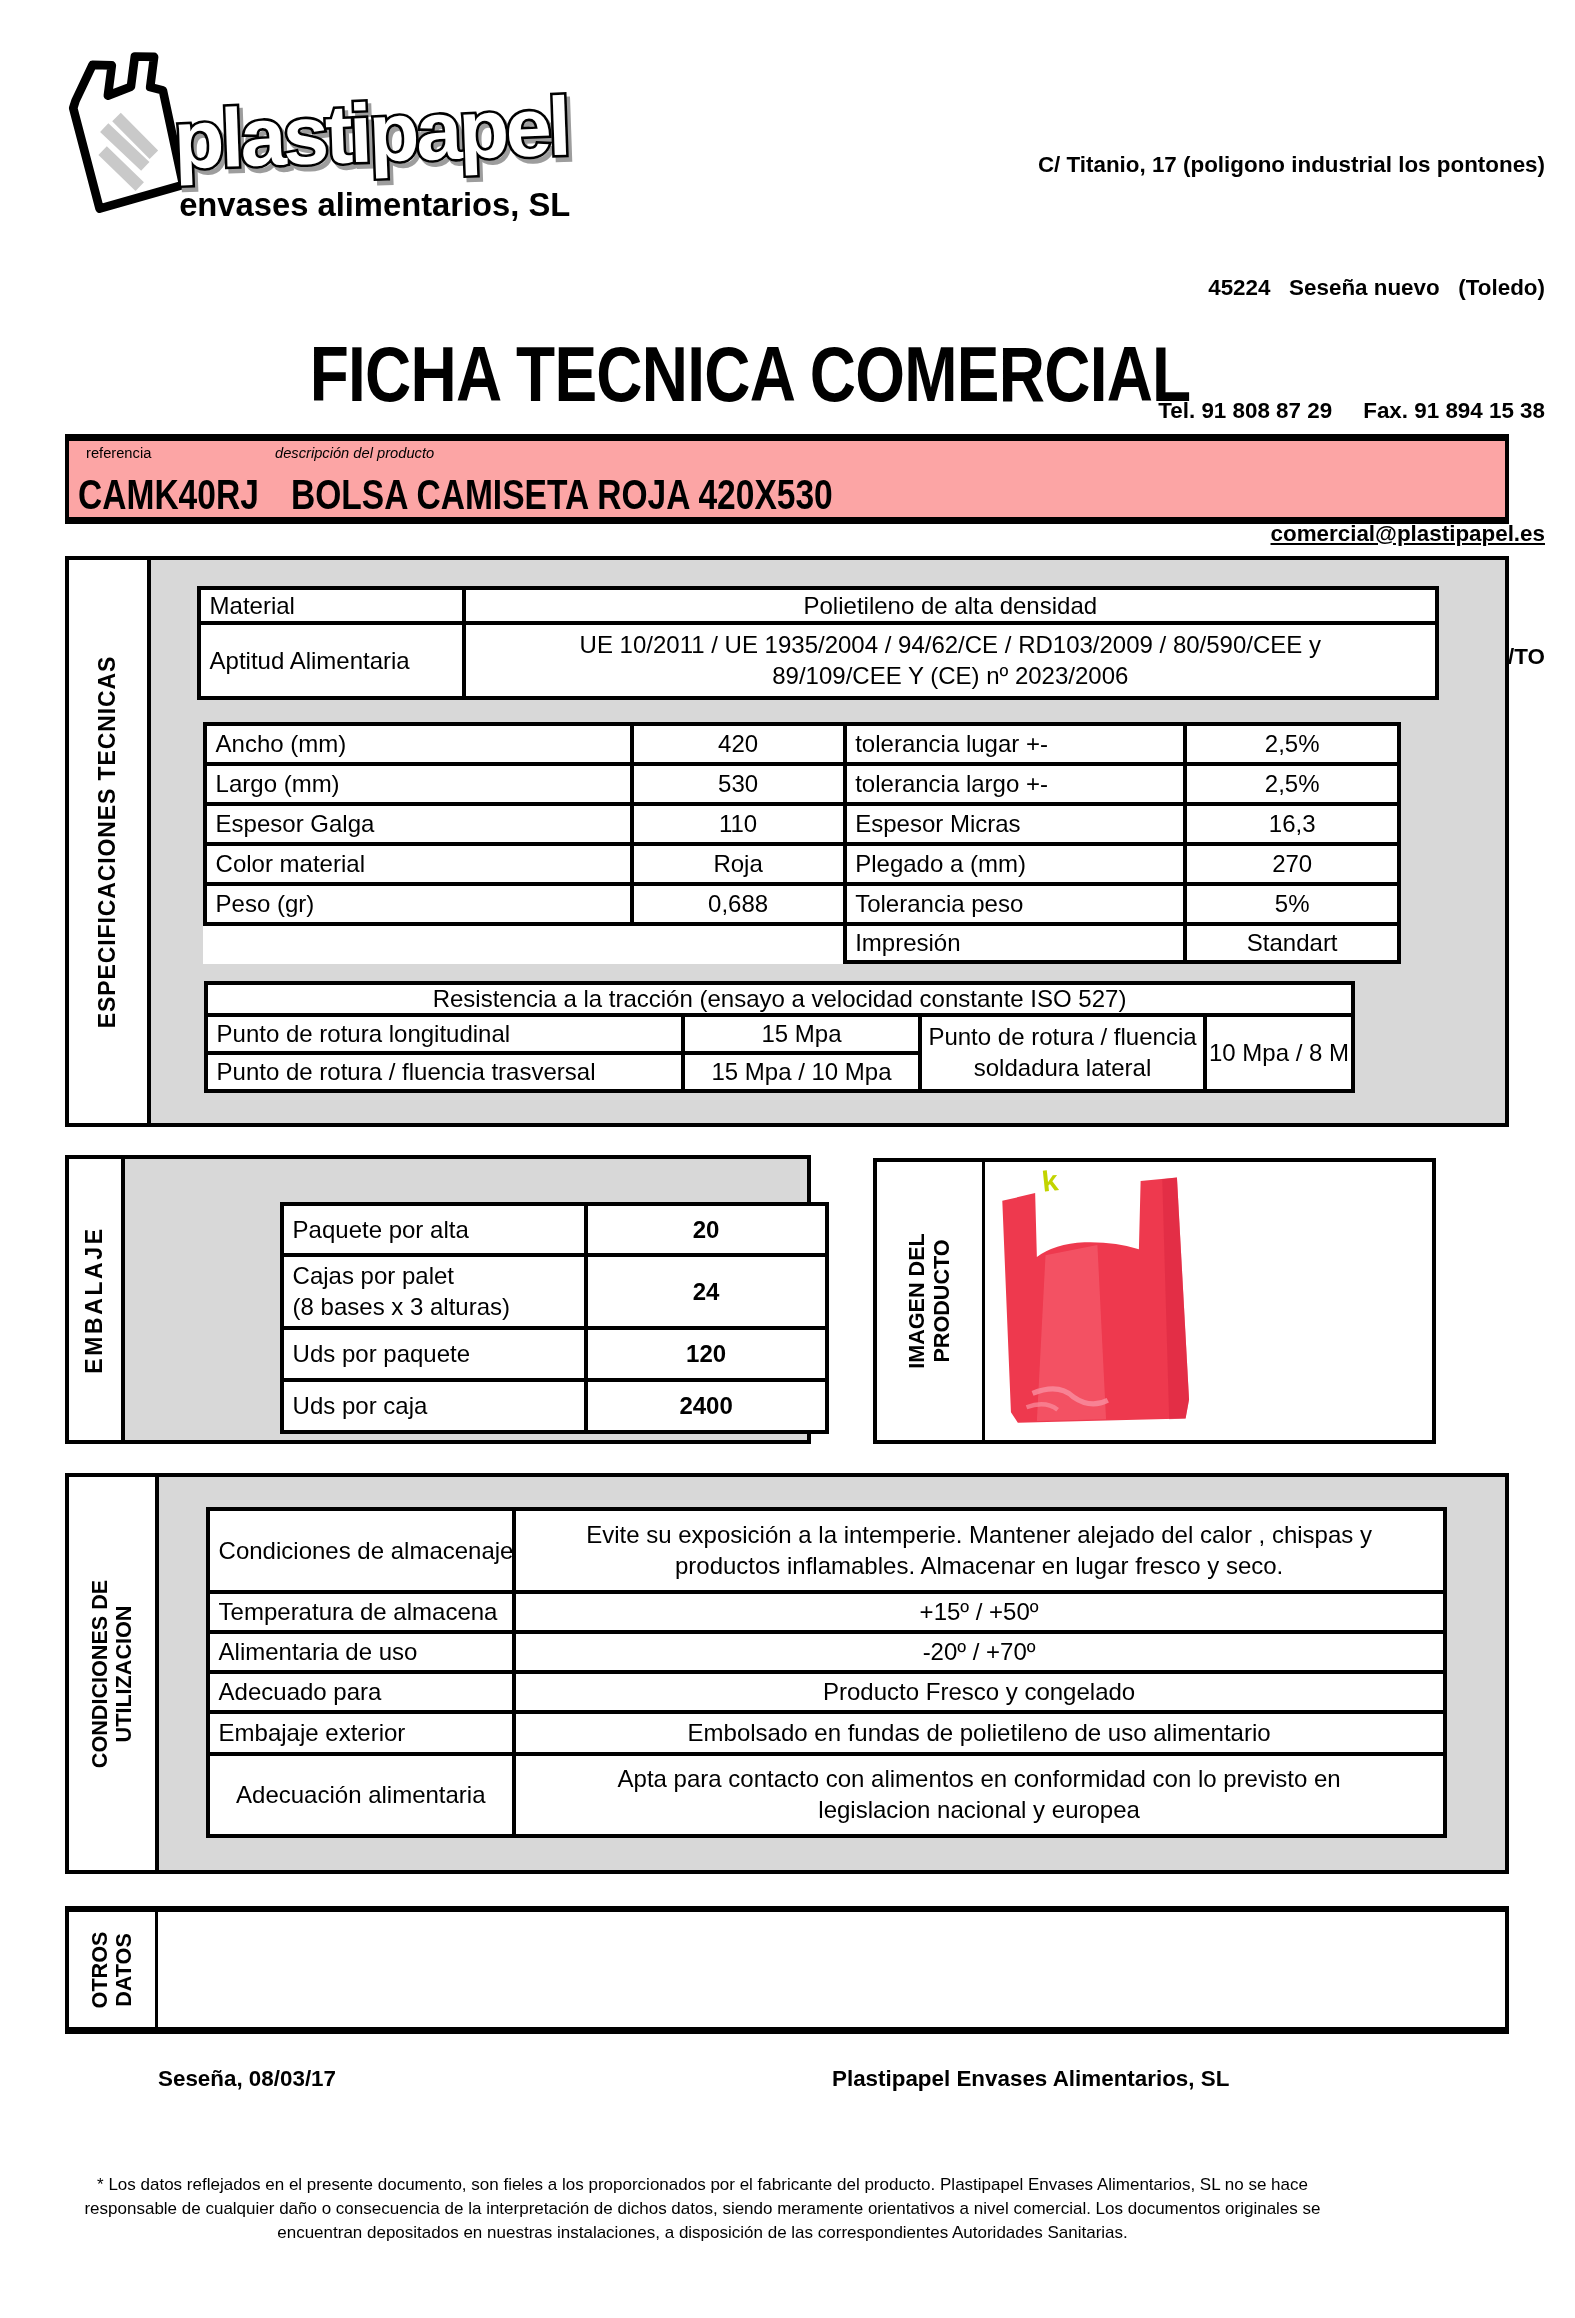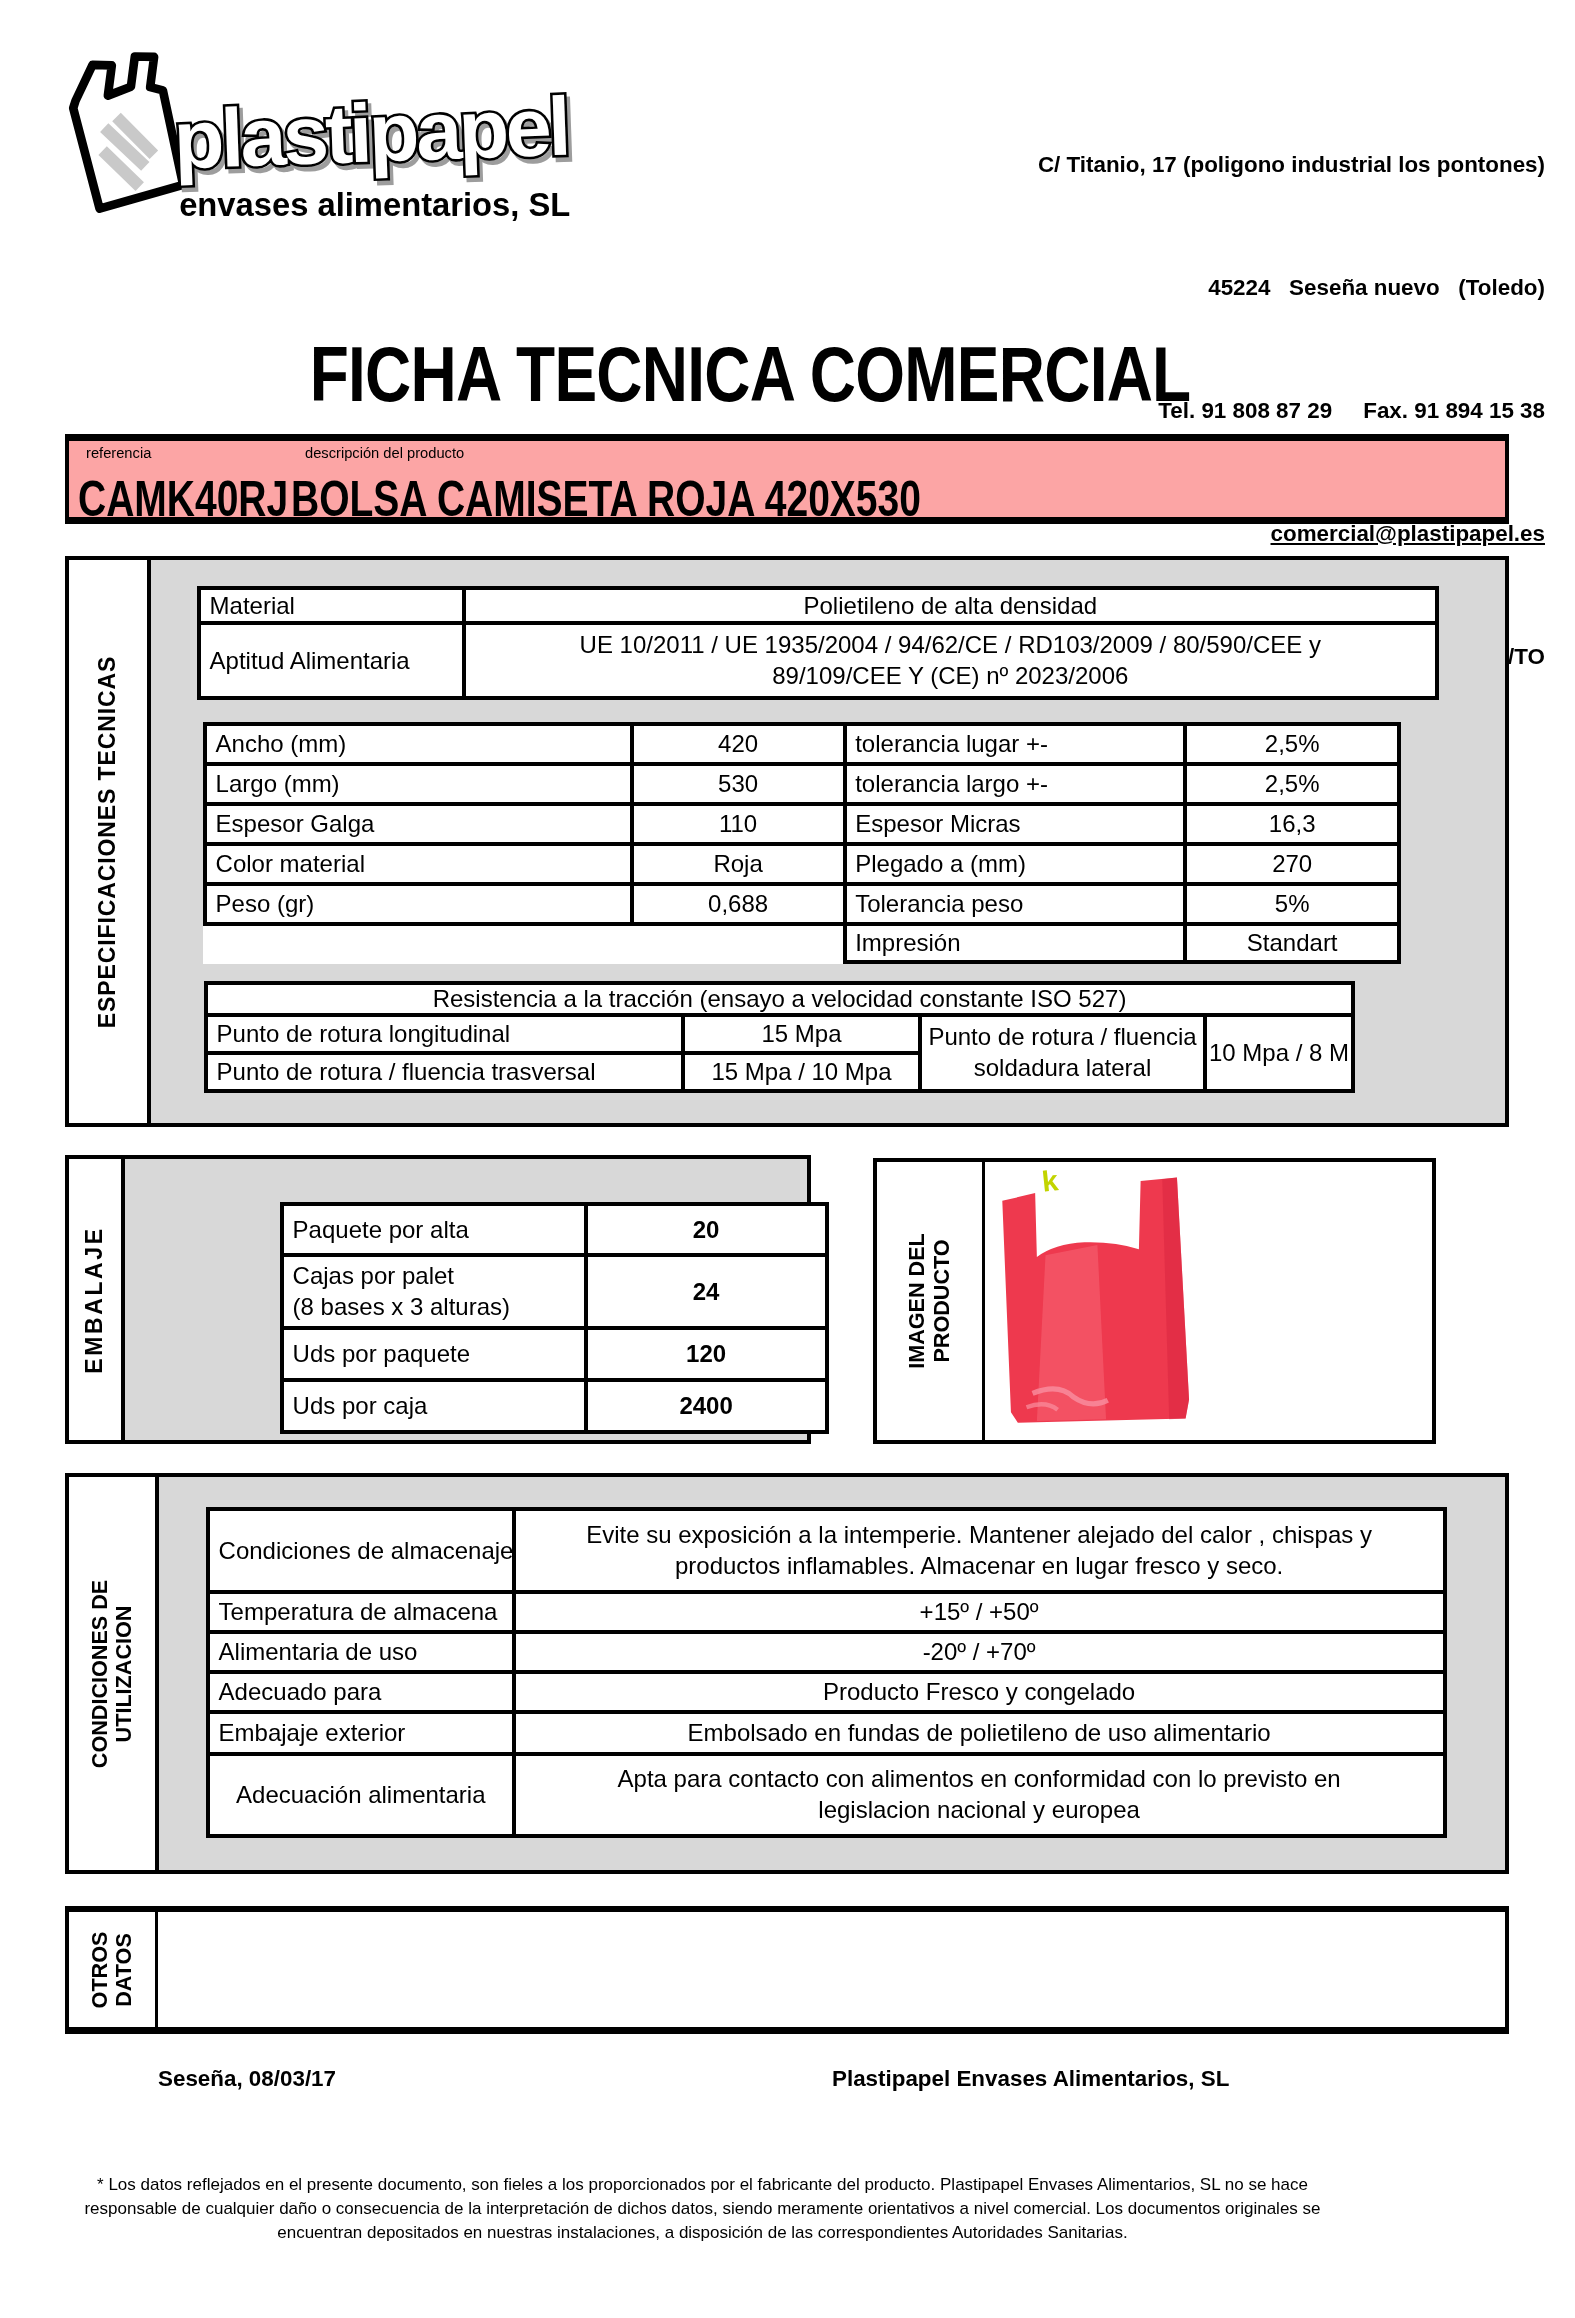--- a/index.html
+++ b/index.html
@@ -11,21 +11,21 @@
            font-size:22.4px;line-height:41px;white-space:pre;}
   .contact .email{text-decoration:underline;display:inline-block;}
   
   .doc-title{position:absolute;left:0;top:329px;width:1500px;text-align:center;}
   .doc-title span{display:inline-block;font-size:78px;font-weight:bold;letter-spacing:-0.9px;
                   transform:scaleX(.82);transform-origin:center;white-space:nowrap;}
   
   .ref-box{position:absolute;left:65px;top:434px;width:1444px;height:90px;background:#fca5a5;
            border:4.3px solid #000;border-top-width:7px;border-bottom-width:7px;box-sizing:border-box;}
   .ref-box .small-lab{position:absolute;top:4.3px;font-size:14.7px;}
-  .ref-box .big{position:absolute;top:28.5px;font-size:50px;font-weight:bold;white-space:nowrap;}
+  .ref-box .big{position:absolute;top:28.5px;font-size:43px;font-weight:bold;white-space:nowrap;}
   .ref-box .big span{display:inline-block;transform:scaleX(.78);transform-origin:left top;}
   
   .section{position:absolute;border:4.3px solid #000;box-sizing:border-box;display:flex;background:#d8d8d8;}
   .vcol{background:#fff;border-right:4.3px solid #000;position:relative;flex:none;}
   .vcol .rot{position:absolute;left:50%;top:50%;transform:translate(-50%,-50%) rotate(-90deg);
              font-weight:bold;white-space:pre;text-align:center;line-height:1.12;}
   .content{position:relative;flex:1;}
   
   table.t{border-collapse:collapse;table-layout:fixed;position:absolute;background:#fff;}
   table.t td{border:4.3px solid #000;font-size:24px;vertical-align:middle;padding:0;overflow:hidden;}
@@ -78,21 +78,21 @@
     <div><span class="email">comercial@plastipapel.es</span></div>
     <div>RGSI.    39.03795/TO</div>
   </div>
 
   <div class="doc-title">
     <span>FICHA TECNICA COMERCIAL</span>
   </div>
 
   <div class="ref-box">
     <div class="small-lab" style="left:17px;">referencia</div>
-    <div class="small-lab" style="left:236px;">descripción del producto</div>
+    <div class="small-lab" style="left:206px;font-style:italic;">descripción del producto</div>
     <div class="big" style="left:8.6px;"><span>CAMK40RJ</span></div>
     <div class="big" style="left:222px;"><span>BOLSA CAMISETA ROJA 420X530</span></div>
   </div>
 
   <div class="section" style="left:65px;top:556px;width:1444px;height:571px;">
     <div class="vcol" style="width:78px;">
       <div class="rot" style="font-size:23px;letter-spacing:0.9px;">ESPECIFICACIONES TECNICAS</div>
     </div>
     <div class="content">
 

